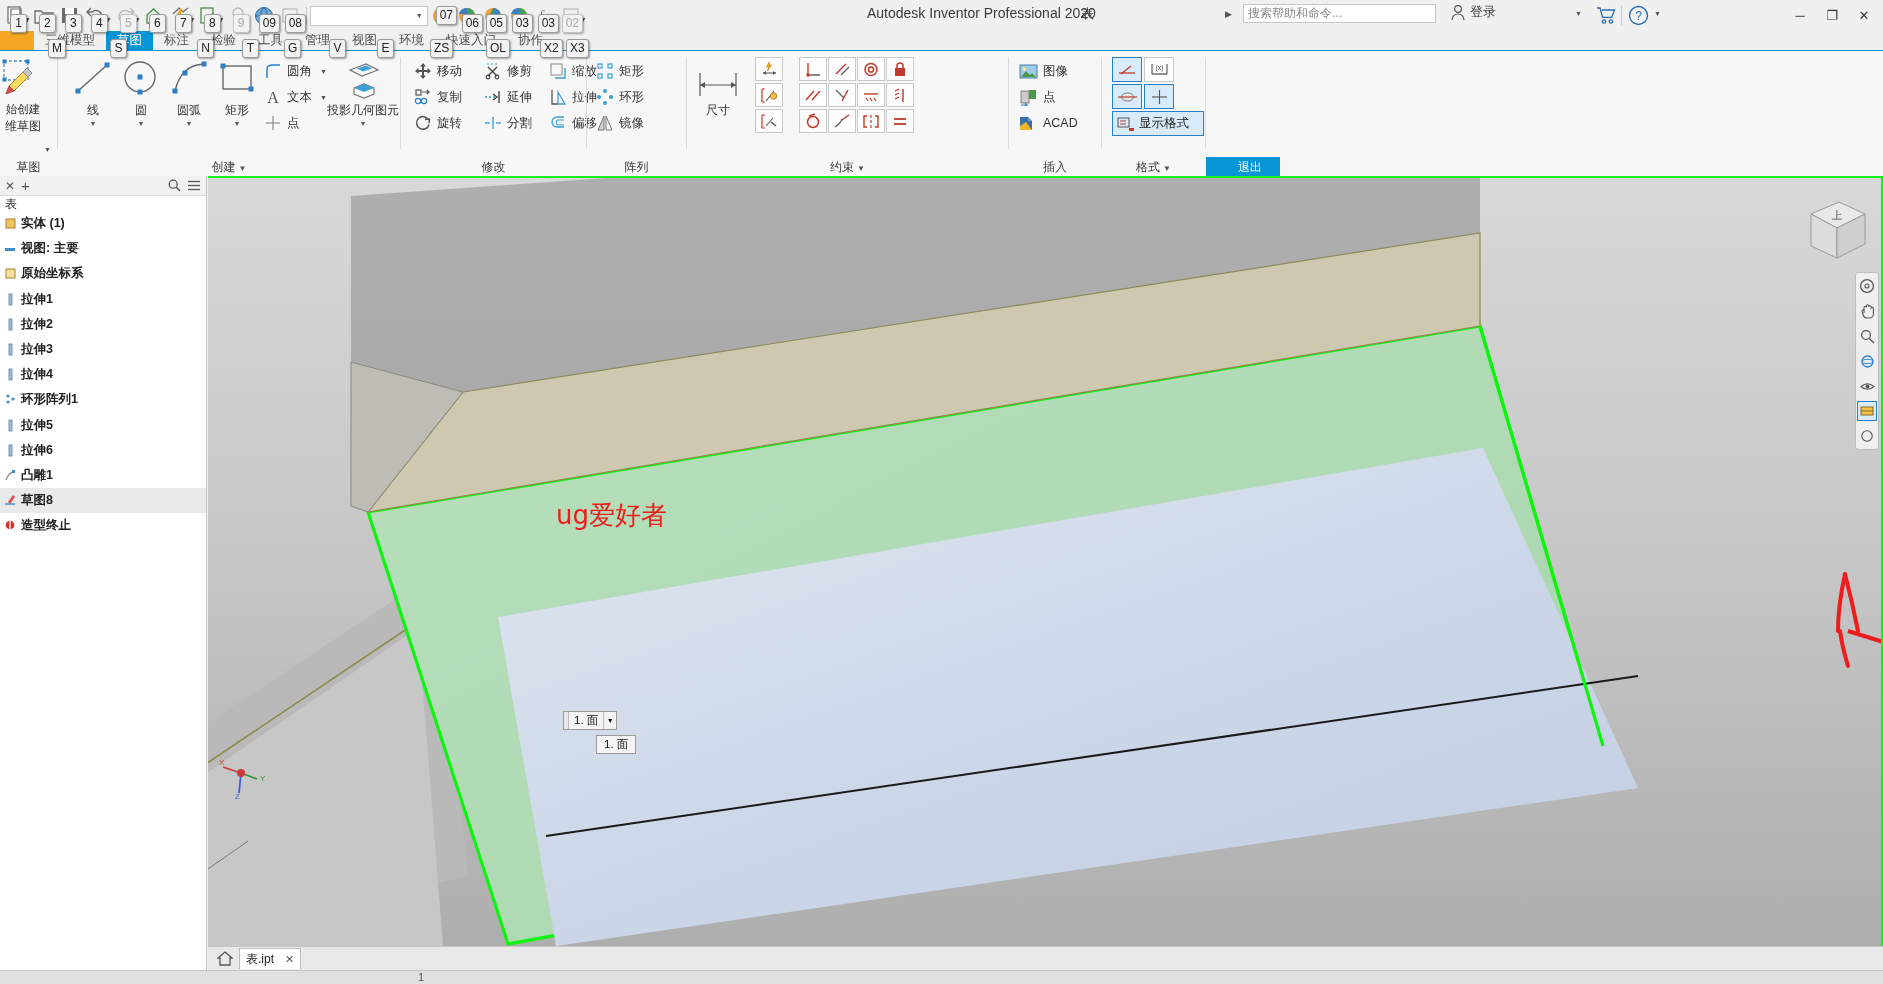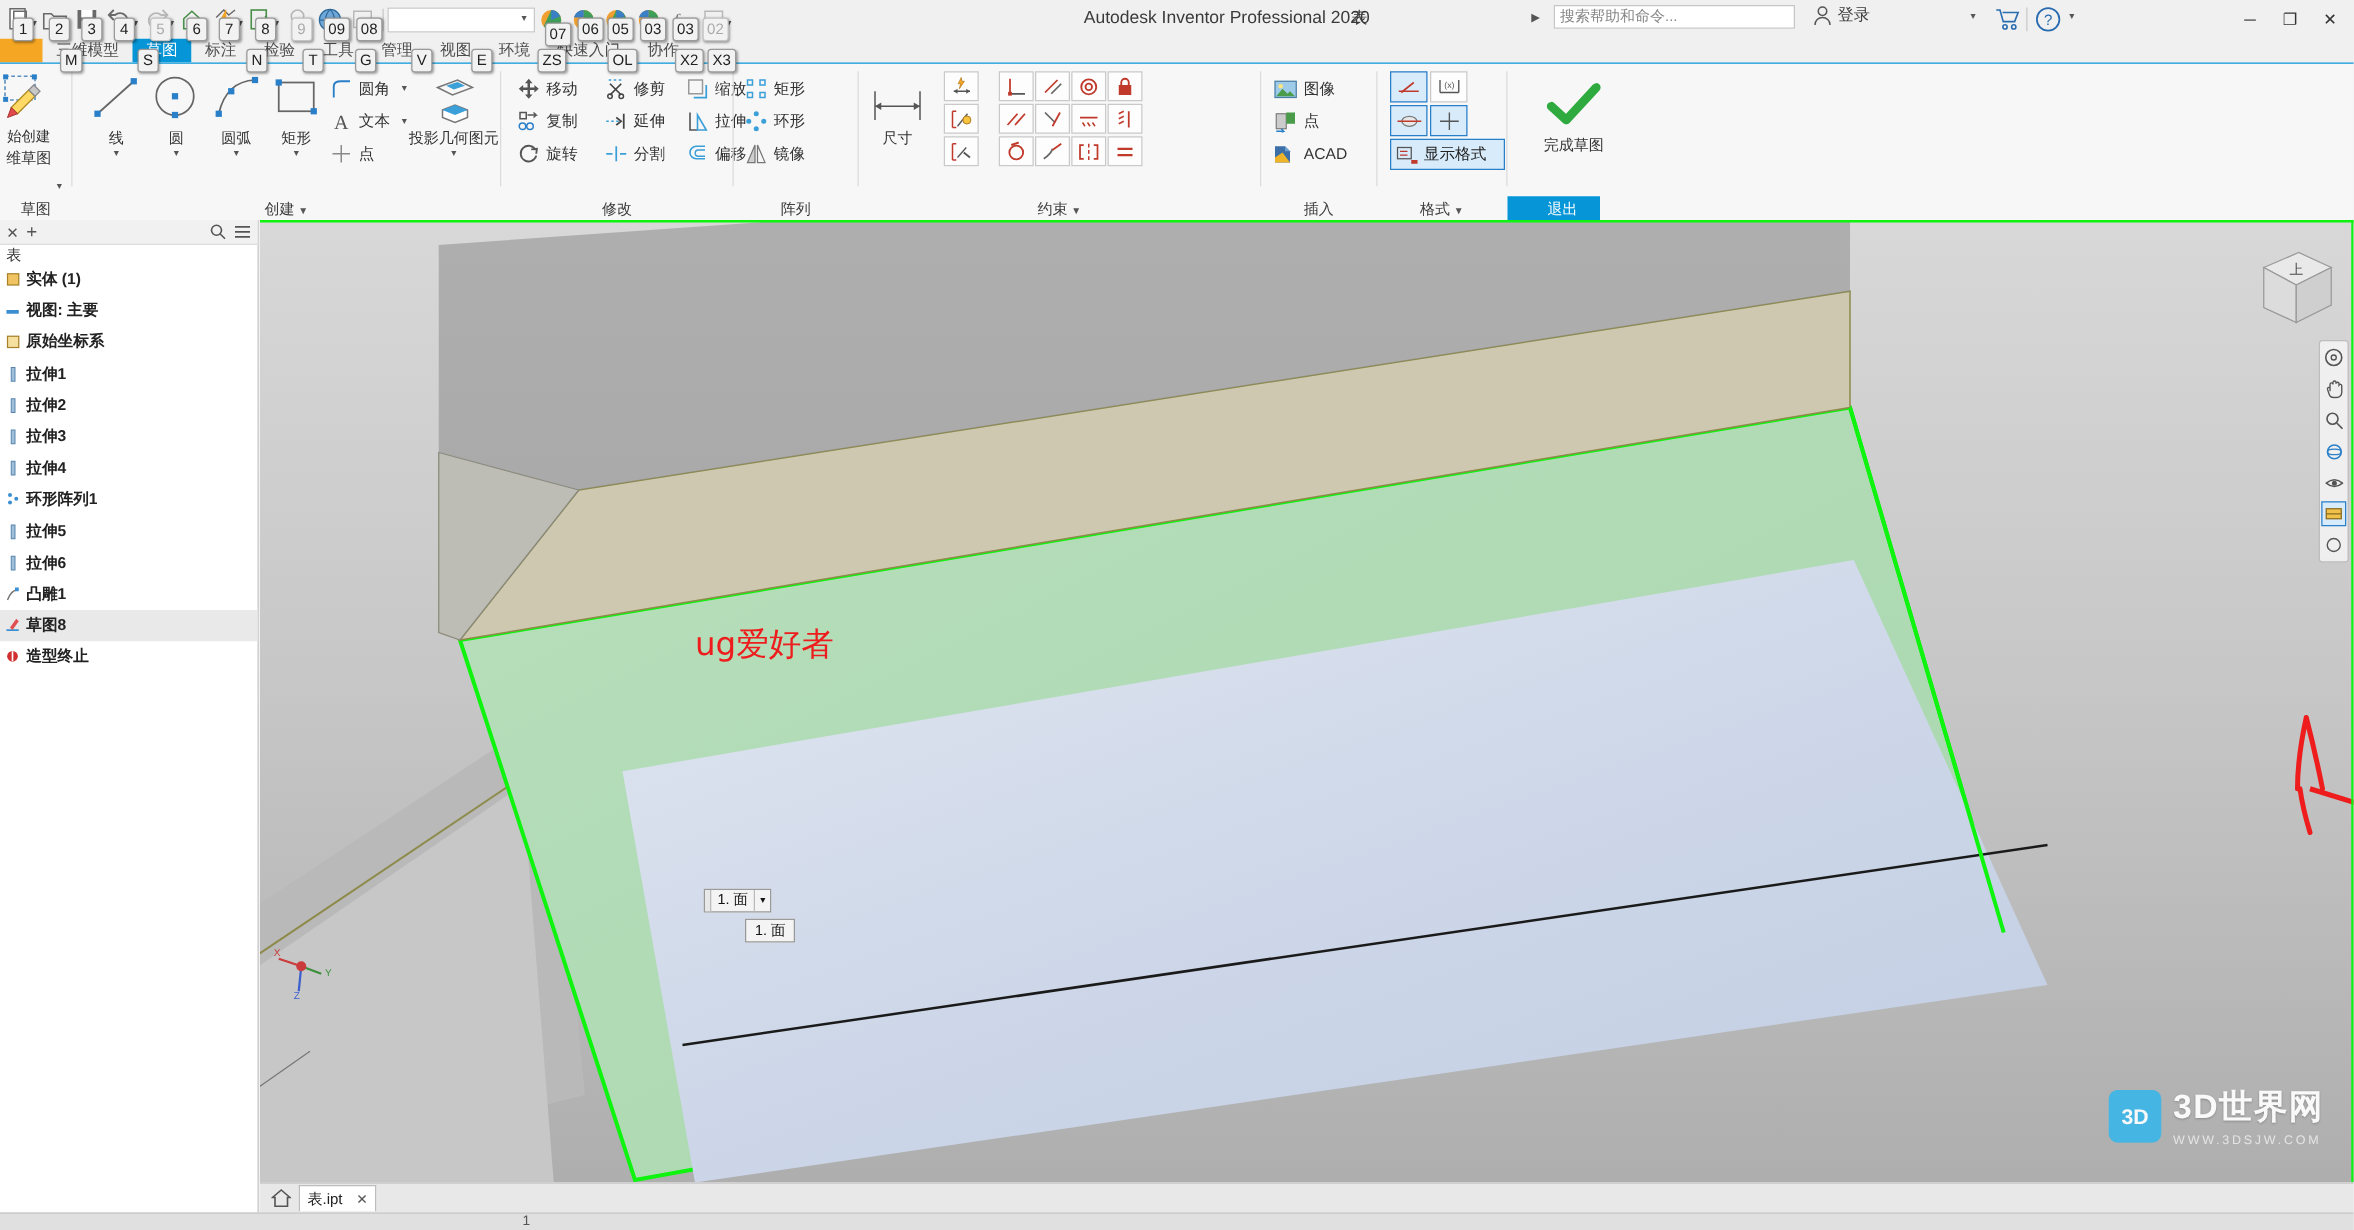--- a/index.html
+++ b/index.html
@@ -269,21 +269,21 @@
         <div class="qat-sep"></div>
         <div style="position:relative;width:118px;height:20px;background:#fff;border:1px solid #c8c8c8;display:flex;align-items:center;justify-content:flex-end;padding-right:4px">
           <span style="font-size:7px;color:#555">▼</span>
         </div>
         <div class="qat-btn">
           <svg width="20" height="20" viewBox="0 0 20 20">
             <circle cx="10" cy="10" r="8" fill="#f0a030"></circle>
             <path d="M10 2 a8 8 0 0 1 0 16 a8 8 0 0 1 -6 -3 z" fill="#3fa05a"></path>
             <path d="M10 2 a8 8 0 0 1 7 5 l-7 3 z" fill="#3b7fc4"></path>
           </svg>
-          <span class="key-badge" style="left:8px;top:16px">07</span>
+          <span class="key-badge" style="left:8px;top:4px">07</span>
         </div>
         <div class="qat-btn">
           <svg width="20" height="20" viewBox="0 0 20 20">
             <circle cx="10" cy="10" r="8" fill="#f0a030"></circle>
             <path d="M10 2 a8 8 0 0 1 0 16 z" fill="#3fa05a"></path>
             <path d="M2 8 a8 8 0 0 1 8 -6 v6 z" fill="#3b7fc4"></path>
           </svg>
           <span class="key-badge" style="left:8px;top:12px">06</span>
         </div>
         <div class="qat-btn">
@@ -806,30 +806,20 @@
             <path d="M12 12 h5 v3 h-5 z" fill="#c0392b"></path>
           </svg>
           <span>显示格式</span>
         </div>
       </div>
       <div class="panel-sep" style="left:1205px"></div>
       <div class="panel-label" style="left:1102px;width:103px">
         <span>格式</span><span class="dd">▼</span>
       </div>
 
-      <div class="panel" style="left:1206px;width:110px">
-        <div class="big-btn" style="left:18px;top:10px;width:70px">
-          <div class="ico">
-            <svg class="sprite" width="50" height="40" viewBox="0 0 50 40">
-              <path d="M7 21 L19 32 L43 6" fill="none" stroke="#2faa3f" stroke-width="7" stroke-linecap="round" stroke-linejoin="round"></path>
-            </svg>
-          </div>
-          <div class="lbl">完成草图</div>
-        </div>
-      </div>
       <div class="panel-label exit" style="left:1206px;width:74px">退出</div>
     </div>
 
     <div id="tabkeys">
         <span class="key-badge" style="position:absolute;left:48px;top:-12px">M</span>
         <span class="key-badge" style="position:absolute;left:110px;top:-12px">S</span>
         <span class="key-badge" style="position:absolute;left:197px;top:-12px">N</span>
         <span class="key-badge" style="position:absolute;left:242px;top:-12px">T</span>
         <span class="key-badge" style="position:absolute;left:284px;top:-12px">G</span>
         <span class="key-badge" style="position:absolute;left:329px;top:-12px">V</span>
@@ -1060,32 +1050,20 @@
     <svg class="sprite" style="position:absolute;left:5px;top:565px" width="60" height="60" viewBox="0 0 60 60">
       <line x1="28" y1="32" x2="10" y2="26" stroke="#cc3b3b" stroke-width="1.8"></line>
       <line x1="28" y1="32" x2="44" y2="38" stroke="#3b8f3b" stroke-width="1.8"></line>
       <line x1="28" y1="32" x2="26" y2="52" stroke="#3b5fcc" stroke-width="1.8"></line>
       <circle cx="28" cy="32" r="4" fill="#cc3b3b"></circle>
       <text x="6" y="24" font-size="8" fill="#cc3b3b" font-family="Liberation Sans">X</text>
       <text x="47" y="40" font-size="8" fill="#3b8f3b" font-family="Liberation Sans">Y</text>
       <text x="22" y="58" font-size="8" fill="#3b5fcc" font-family="Liberation Sans">Z</text>
     </svg>
 
-    <div class="watermark">
-      <div class="wm-cube">
-        <svg class="sprite" width="42" height="42" viewBox="0 0 42 42">
-          <rect x="0" y="0" width="42" height="42" rx="8" fill="#3db6e8"></rect>
-          <text x="21" y="27" font-size="17" text-anchor="middle" fill="#ffffff" font-family="Liberation Sans" font-weight="bold">3D</text>
-        </svg>
-      </div>
-      <div>
-        <div class="wm-txt1">3D世界网</div>
-        <div class="wm-txt2">WWW.3DSJW.COM</div>
-      </div>
-    </div>
 
     <div class="vp-border-t"></div>
     <div class="vp-border-r"></div>
   </div>
 
   <div class="corner-l" style="background:#fff;border-right:1px solid #c4c4c4;top:722px;height:248px"></div>
 
   <div class="docbar">
     <div class="home-btn">
       <svg class="sprite" width="16" height="15" viewBox="0 0 16 15">

